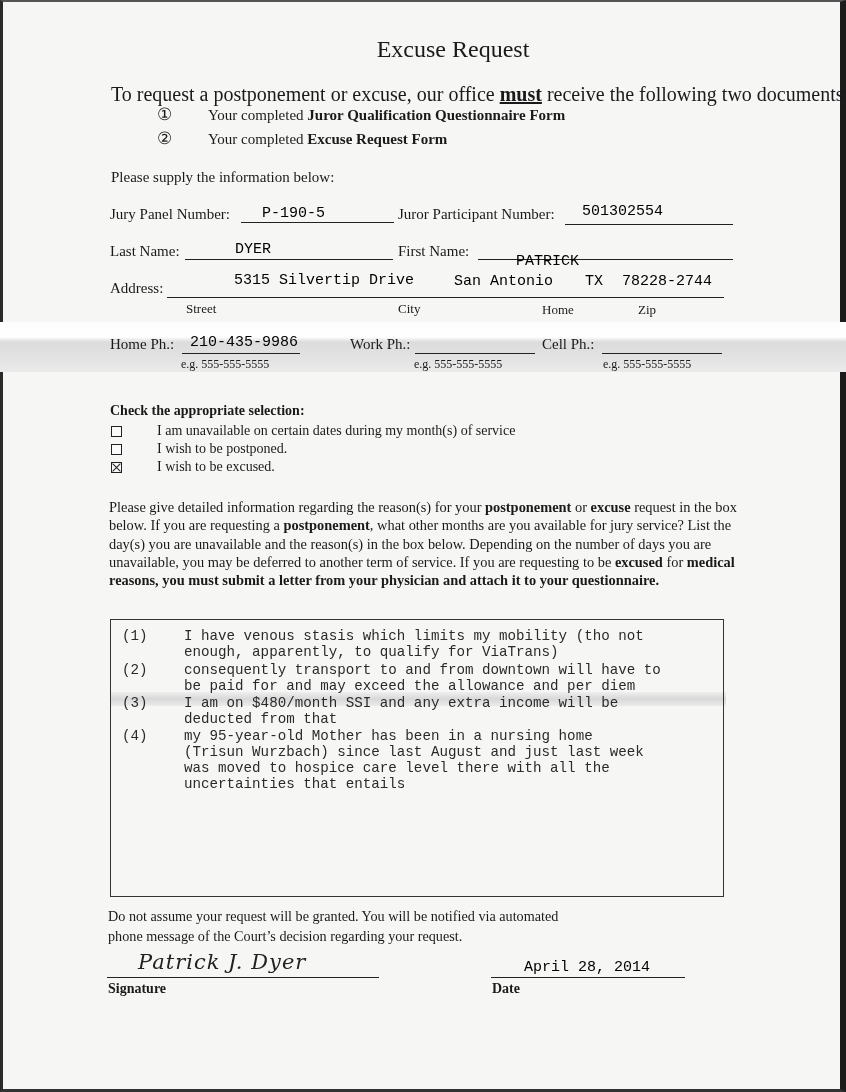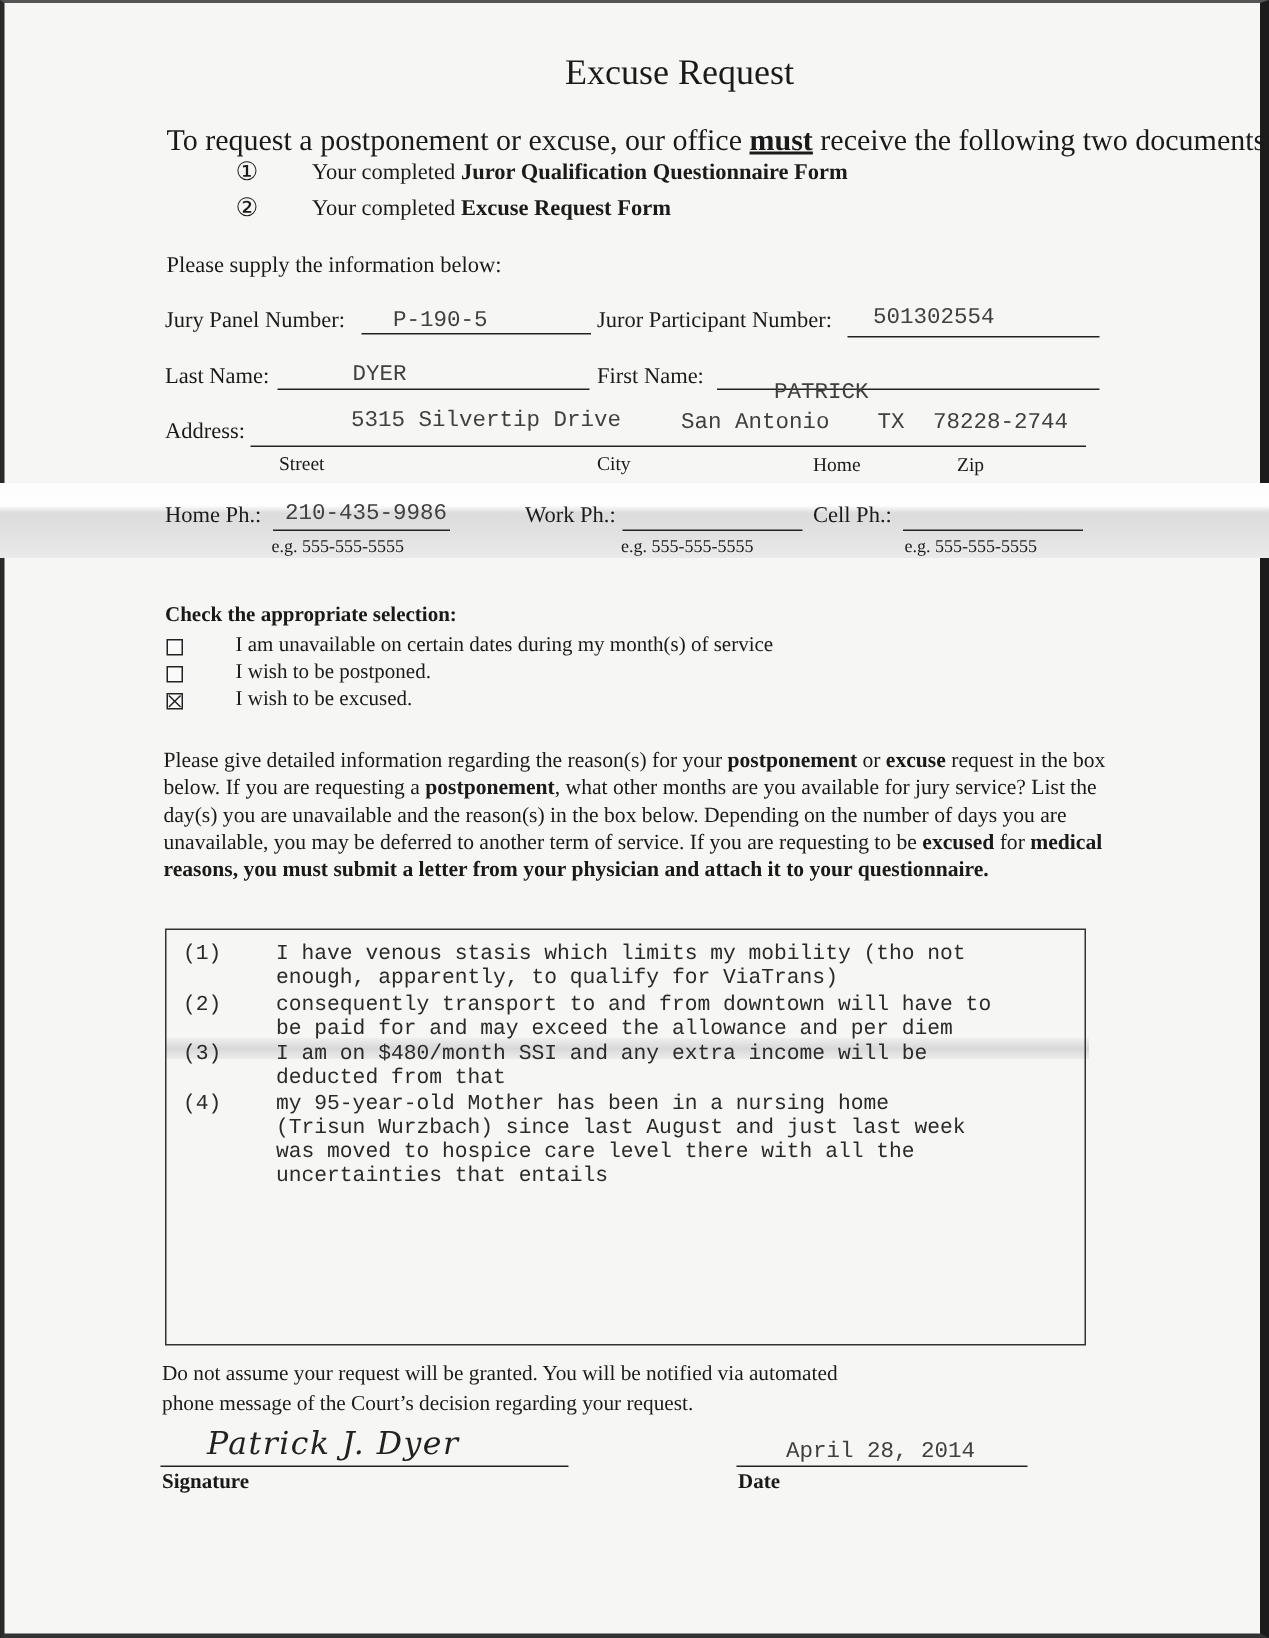--- a/index.html
+++ b/index.html
@@ -23,21 +23,21 @@
     position:absolute; left:110px; top:692px; width:616px; height:14px;
     background:linear-gradient(#efefef, #d8d8d8 50%, #ececec);
   }
   .abs { position:absolute; white-space:nowrap; }
   .title { left:0; width:846px; top:36px; text-align:center; font-size:24px;padding-left:30px; }
   .intro { left:111px; top:83px; font-size:20px; }
   .intro b { text-decoration:underline; }
   .num { font-size:17px; }
   .req { font-size:15px; }
   .label { font-size:15px; }
-  .typed { font-family:"Liberation Mono", monospace; font-size:15px; color:#404040; }
+  .typed { font-family:"Liberation Mono", monospace; font-size:15px; color:#000000; }
   .line { position:absolute; height:0; border-bottom:1px solid #222; }
   .small { font-size:12px; }
   .sub { font-size:13px; }
   .check { font-size:14px; }
   .cb { position:absolute; width:9px; height:9px; border:1px solid #222; background:#fafafa; }
   .cb.x::before, .cb.x::after {
     content:""; position:absolute; left:-1px; top:4px; width:11px; height:1px; background:#222;
   }
   .cb.x::before { transform:rotate(45deg); }
   .cb.x::after { transform:rotate(-45deg); }

